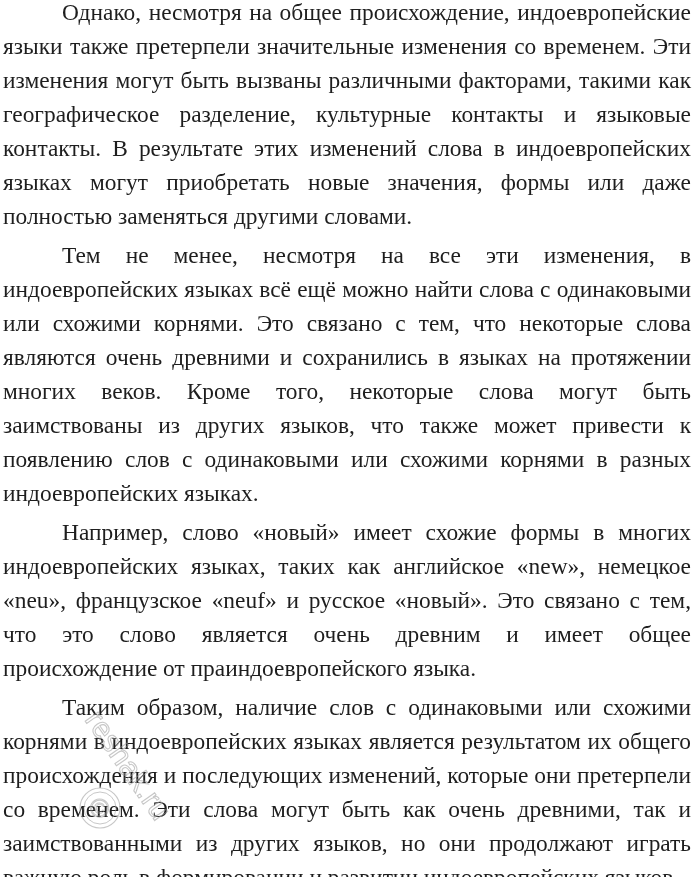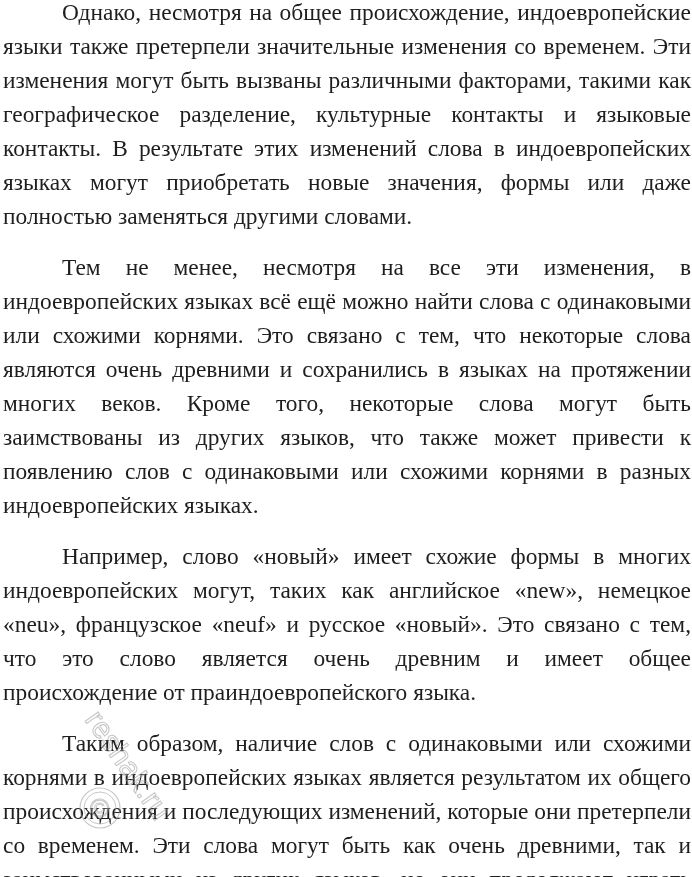--- a/index.html
+++ b/index.html
@@ -26,40 +26,40 @@
     color: #1e1e1e;
     text-align: justify;
     text-align-last: left;
   }
   .para {
     margin: 0;
     text-indent: 59px;
     hyphens: none;
   }
   .para + .para {
-    margin-top: 17px;
+    margin-top: 5px;
   }
   .p1 { margin-top: -5px; }
   .watermark {
     position: absolute;
     left: 38px;
     top: 690px;
     width: 150px;
     height: 170px;
     pointer-events: none;
     opacity: 0.55;
   }
 </style>
 </head>
 <body>
 
 <div class="page">
   <p class="para p1">Однако, несмотря на общее происхождение, индоевропейские языки также претерпели значительные изменения со временем. Эти изменения могут быть вызваны различными факторами, такими как географическое разделение, культурные контакты и языковые контакты. В результате этих изменений слова в индоевропейских языках могут приобретать новые значения, формы или даже полностью заменяться другими словами.</p>
   <p class="para">Тем не менее, несмотря на все эти изменения, в индоевропейских языках всё ещё можно найти слова с одинаковыми или схожими корнями. Это связано с тем, что некоторые слова являются очень древними и сохранились в языках на протяжении многих веков. Кроме того, некоторые слова могут быть заимствованы из других языков, что также может привести к появлению слов с одинаковыми или схожими корнями в разных индоевропейских языках.</p>
-  <p class="para">Например, слово «новый» имеет схожие формы в многих индоевропейских могут, таких как английское «new», немецкое «neu», французское «neuf» и русское «новый». Это связано с тем, что это слово является очень древним и имеет общее происхождение от праиндоевропейского языка.</p>
+  <p class="para">Например, слово «новый» имеет схожие формы в многих индоевропейских языках, таких как английское «new», немецкое «neu», французское «neuf» и русское «новый». Это связано с тем, что это слово является очень древним и имеет общее происхождение от праиндоевропейского языка.</p>
   <p class="para">Таким образом, наличие слов с одинаковыми или схожими корнями в индоевропейских языках является результатом их общего происхождения и последующих изменений, которые они претерпели со временем. Эти слова могут быть как очень древними, так и заимствованными из других языков, но они продолжают играть важную роль в формировании и развитии индоевропейских языков.</p>
 </div>
 
 <div class="watermark">
   <svg width="150" height="170" viewBox="0 0 150 170">
     <g transform="translate(75,85) rotate(55)">
       <text x="-62" y="-8" font-family="Liberation Sans, DejaVu Sans, sans-serif" font-size="30" fill="none" stroke="#9a9a9a" stroke-width="1.1">reshak.ru</text>
     </g>
     <g transform="translate(62,118)">
       <circle cx="0" cy="0" r="20" fill="none" stroke="#9a9a9a" stroke-width="1.2"></circle>

